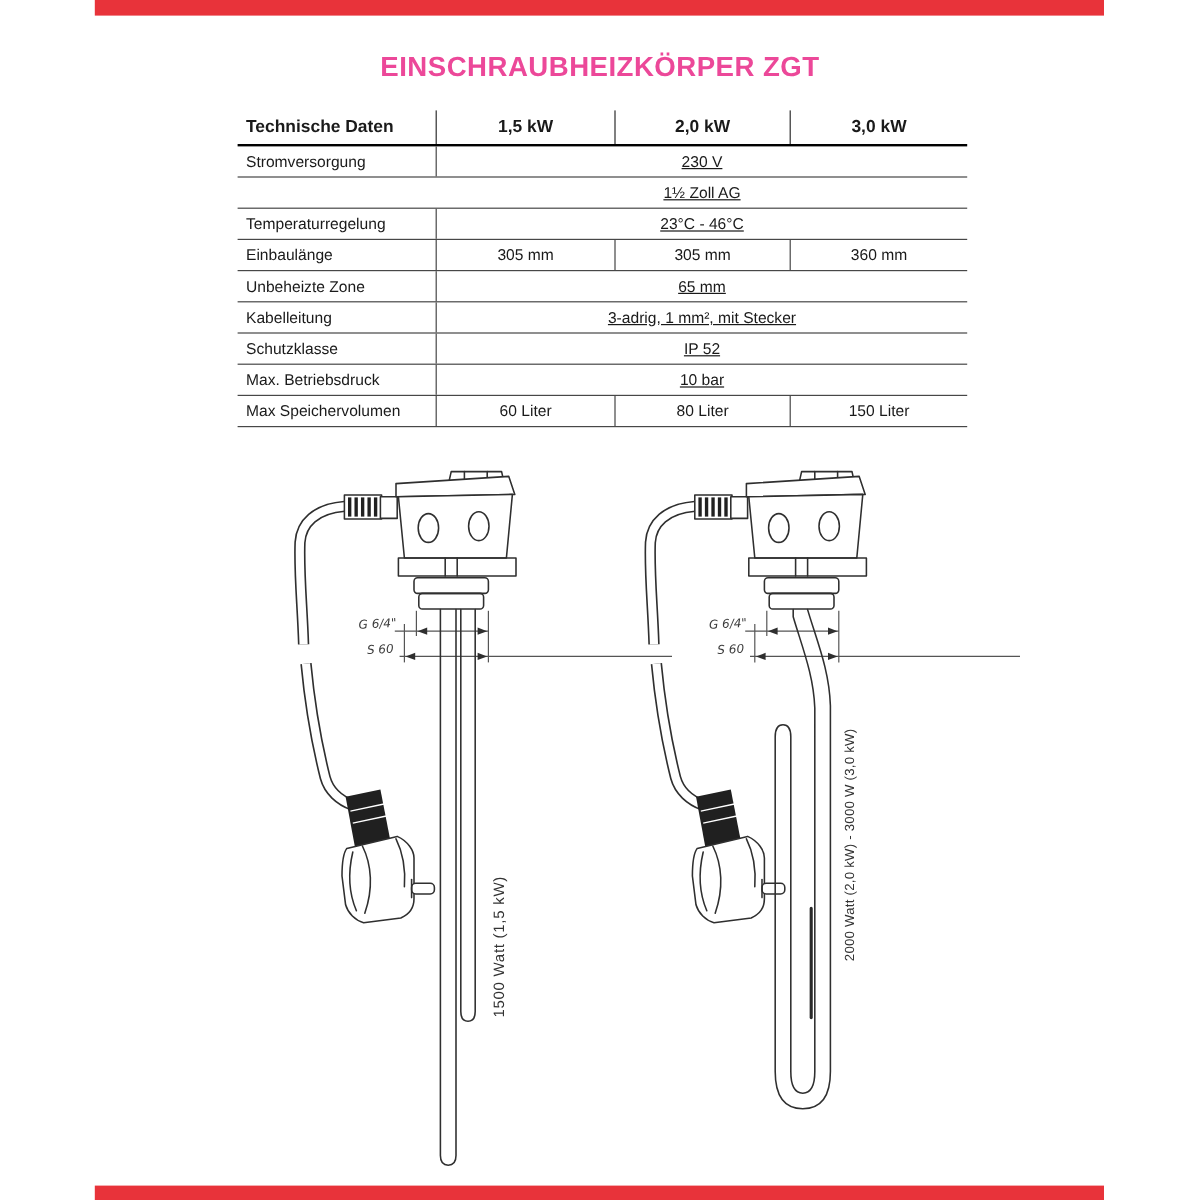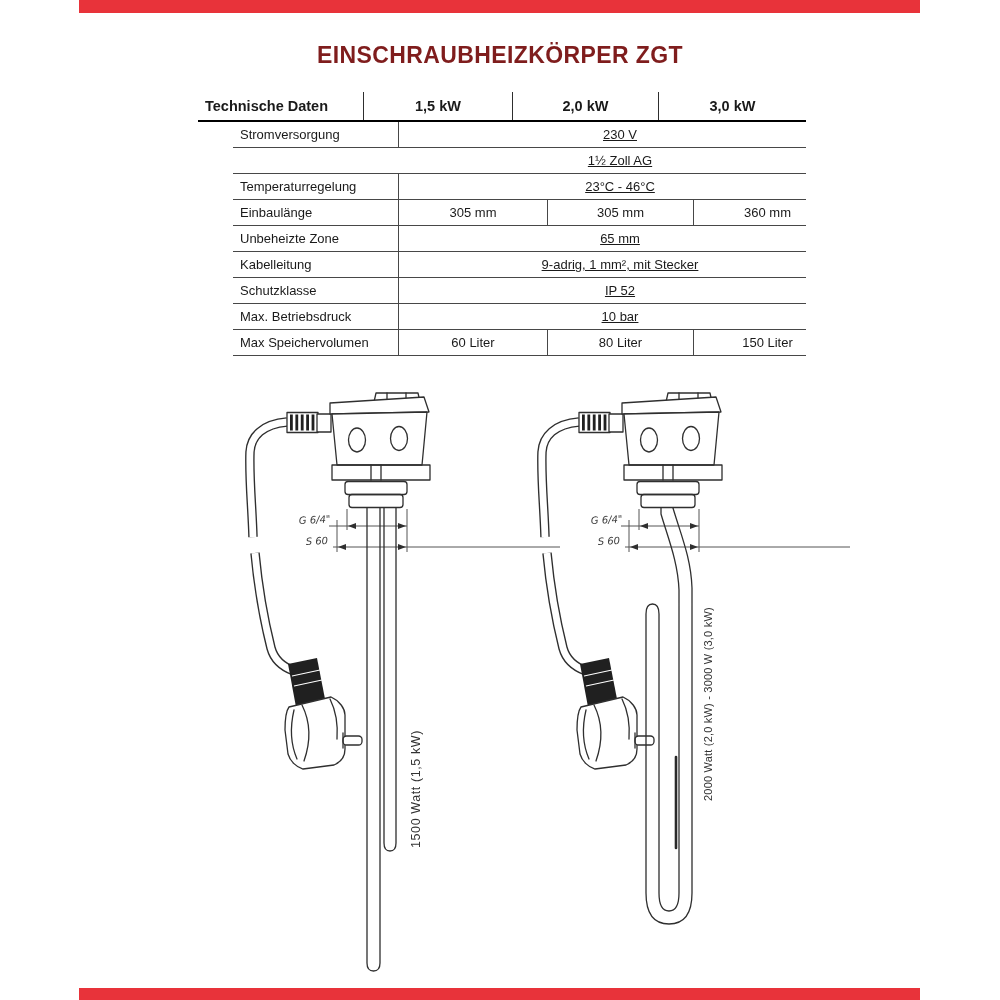--- a/index.html
+++ b/index.html
@@ -2,29 +2,29 @@
 <html><head>
 <meta charset="utf-8">
 <style>
   * { box-sizing: border-box; margin: 0; padding: 0; }
   html,body { width:1000px; height:1000px; background:#ffffff; font-family:"Liberation Sans",sans-serif; color:#1a1a1a; position:relative; overflow:hidden; }
 
   .accent-bar { position:absolute; left:79px; width:841px; background:#e8333a; }
   .accent-bar.top { top:0; height:13px; }
   .accent-bar.bottom { top:988px; height:12px; }
 
-  .page-title { position:absolute; top:42px; left:0; width:1000px; text-align:center; font-size:23px; font-weight:bold; letter-spacing:.4px; color:#7f1d1d; }
+  .page-title { position:absolute; top:42px; left:0; width:1000px; text-align:center; font-size:23px; font-weight:bold; letter-spacing:.4px; color:#ec4899; }
 
   .spec-table { position:absolute; left:198px; top:92px; width:608px; }
   .t-header { display:grid; grid-template-columns:166px 148px 146px 148px; height:30px; border-bottom:2px solid #000000; }
   .h-label { font-weight:bold; font-size:14.5px; display:flex; align-items:center; padding-left:7px; border-right:1.5px solid #2e2e2e; }
   .h-col { font-weight:bold; font-size:14.5px; display:flex; align-items:center; justify-content:center; }
   .h-col.sep { border-left:1.5px solid #2e2e2e; }
 
-  .t-row { display:grid; grid-template-columns:166px 148px 146px 148px; height:26px; border-bottom:1.4px solid #474747; font-size:13px;margin-left:35px; }
+  .t-row { display:grid; grid-template-columns:166px 148px 146px 148px; height:26px; border-bottom:1.4px solid #474747; font-size:13px; }
   .c-label { display:flex; align-items:center; padding-left:7px; border-right:1.4px solid #474747; white-space:nowrap; }
   .c-merged { grid-column:2 / 5; display:flex; align-items:center; justify-content:center;text-decoration:underline; }
   .c-val { display:flex; align-items:center; justify-content:center; }
   .c-val.sep { border-left:1.4px solid #474747; }
 
   .drawings { position:absolute; left:230px; top:388px; }
   .ln { fill:none; stroke:#2f2f2f; stroke-width:1.3; stroke-linecap:round; stroke-linejoin:round; }
   .thin { fill:none; stroke:#555; stroke-width:1; }
   .fillblk { fill:#202020; stroke:none; }
   .arrow { fill:#2f2f2f; stroke:none; }
@@ -65,21 +65,21 @@
     <div class="c-val">305 mm</div>
     <div class="c-val sep">305 mm</div>
     <div class="c-val sep">360 mm</div>
   </div>
   <div class="t-row">
     <div class="c-label">Unbeheizte Zone</div>
     <div class="c-merged">65 mm</div>
   </div>
   <div class="t-row">
     <div class="c-label">Kabelleitung</div>
-    <div class="c-merged">9-adrig, 1 mm², mit Stecker</div>
+    <div class="c-merged">3-adrig, 1 mm², mit Stecker</div>
   </div>
   <div class="t-row">
     <div class="c-label">Schutzklasse</div>
     <div class="c-merged">IP 52</div>
   </div>
   <div class="t-row">
     <div class="c-label">Max. Betriebsdruck</div>
     <div class="c-merged">10 bar</div>
   </div>
   <div class="t-row">

